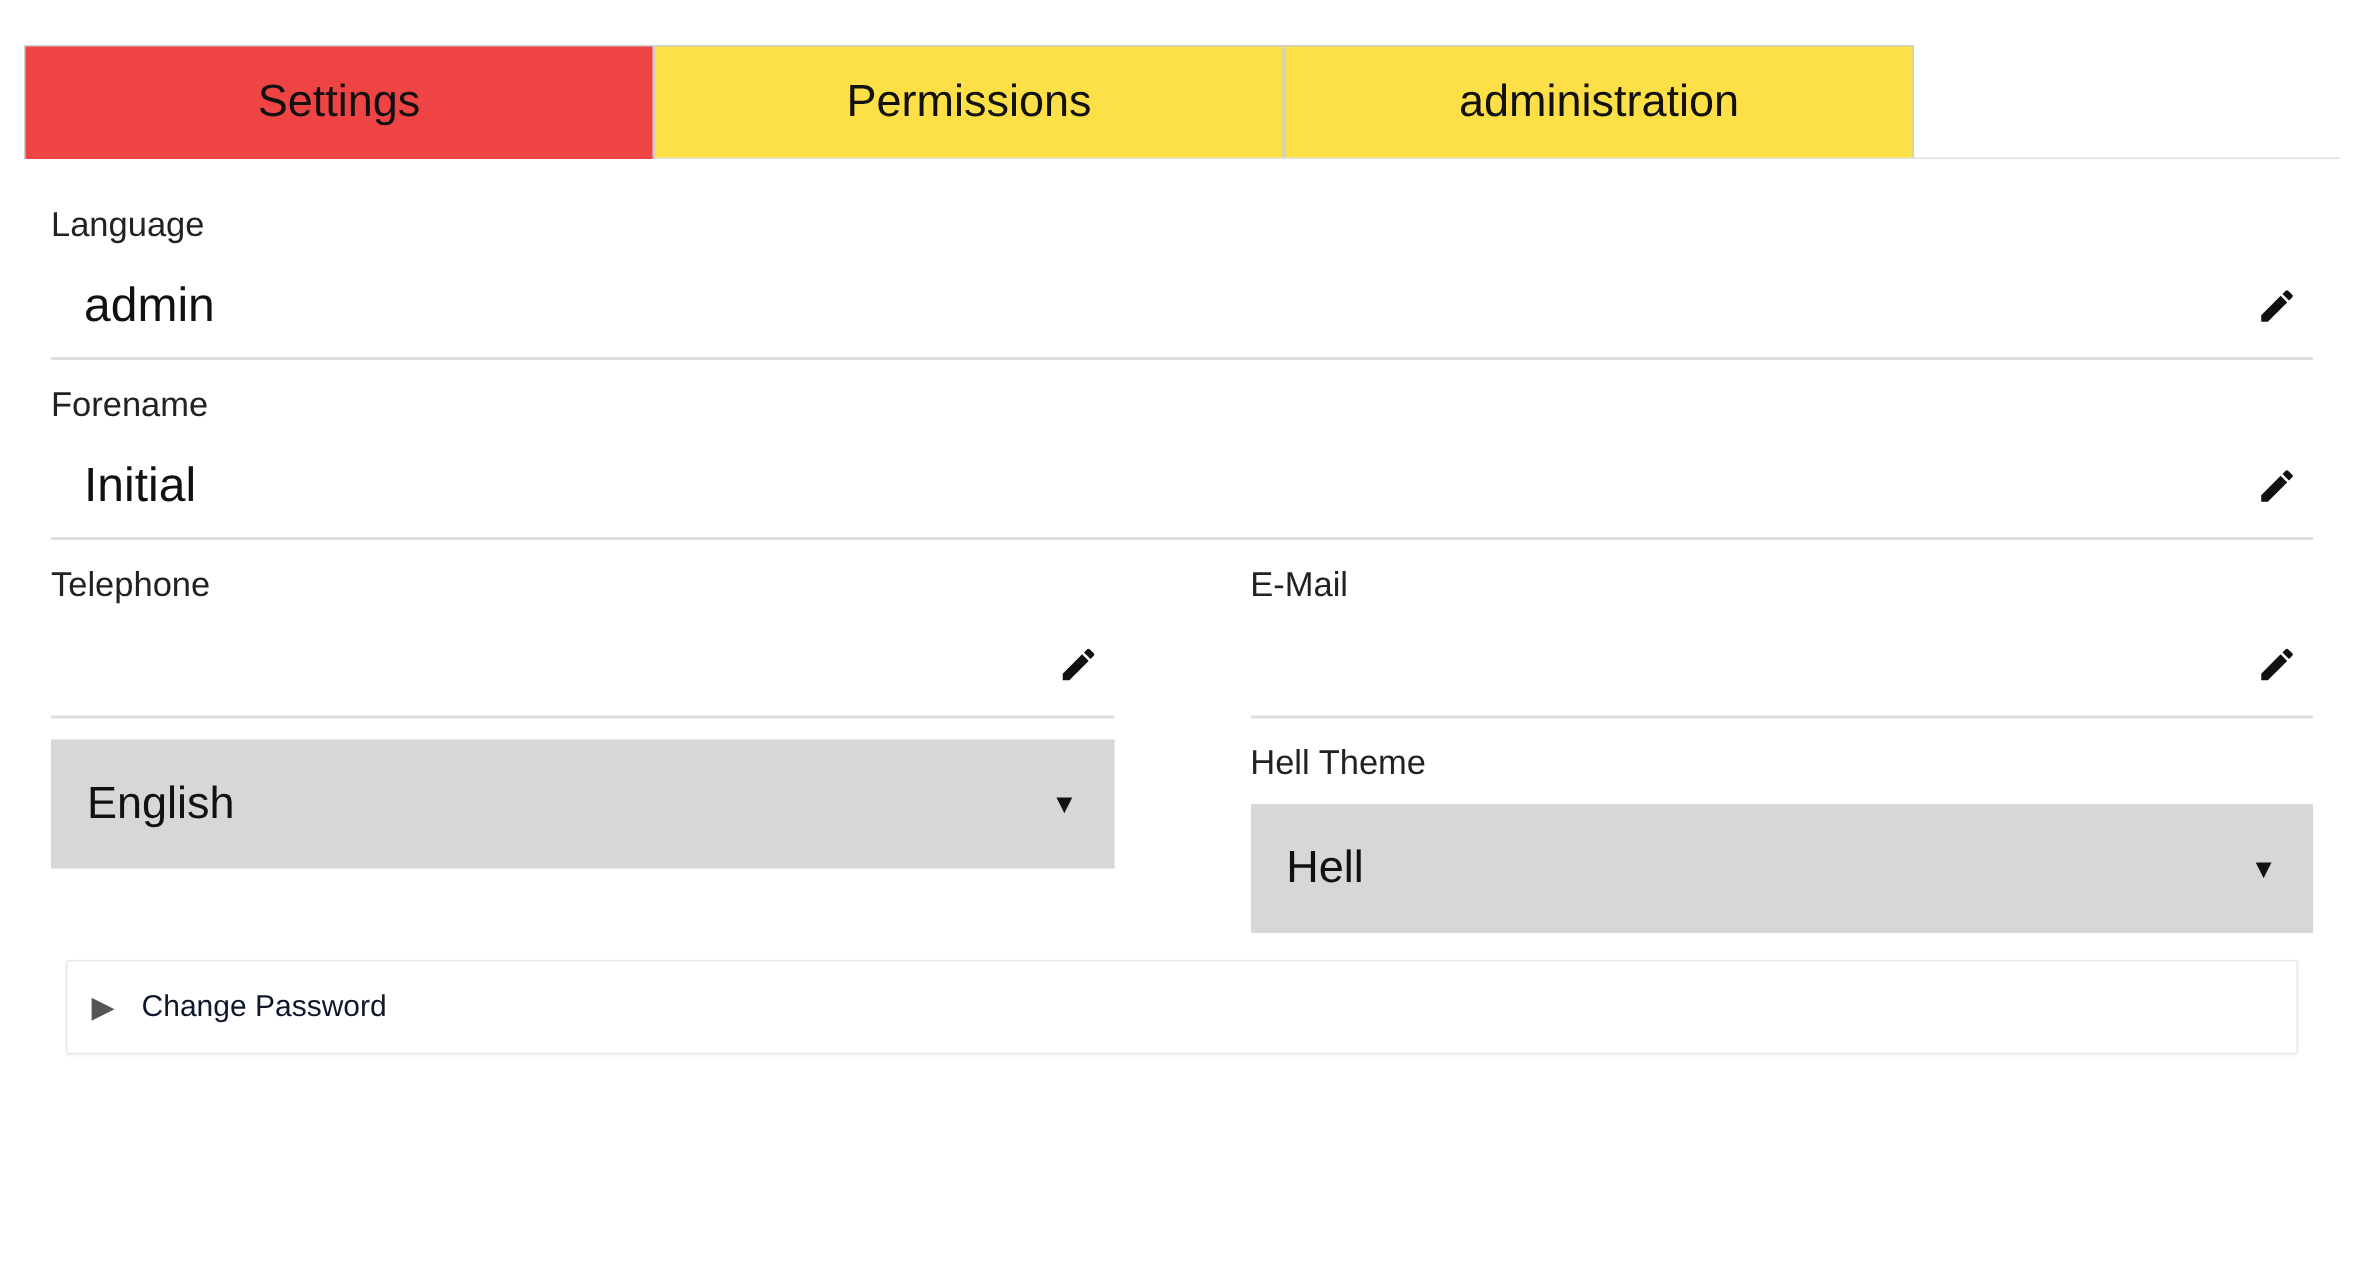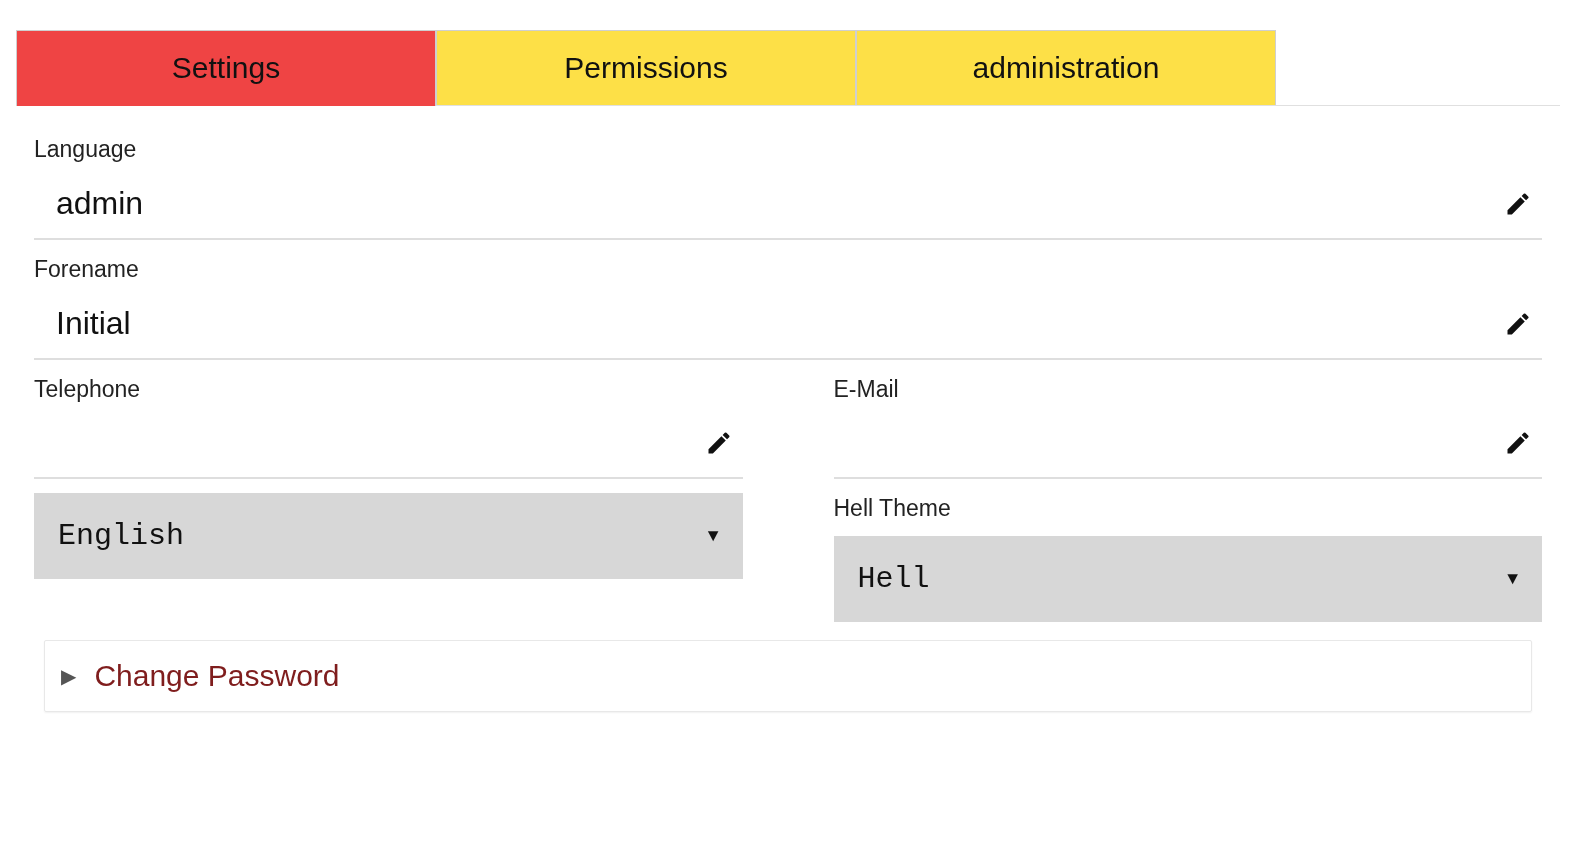--- a/index.html
+++ b/index.html
@@ -88,21 +88,20 @@
       height: 28px;
     }
     .select-wrap {
       background: #d7d7d7;
       display: flex;
       align-items: center;
       justify-content: space-between;
       padding: 26px 24px;
       margin-top: 14px;
       cursor: pointer;
-      font-family: Liberation Mono, monospace;
     }
     .select-value {
       font-size: 30px;
       color: #111;
     }
     .dropdown-arrow {
       font-size: 18px;
       color: #111;
     }
     .accordion {
@@ -114,22 +113,22 @@
       align-items: center;
       gap: 18px;
       cursor: pointer;
       box-shadow: 0 1px 2px rgba(0,0,0,0.06);
     }
     .accordion-caret {
       font-size: 20px;
       color: #555;
     }
     .accordion-label {
-      font-size: 30px;
-      color: #7f1d1d;
+      font-size: 20px;
+      color: #0f172a;
     }
     .full-width {
       width: 100%;
     }
   </style>
 </head>
 <body>
 
 <div class="tabs">
   <div class="tab active">Settings</div>

